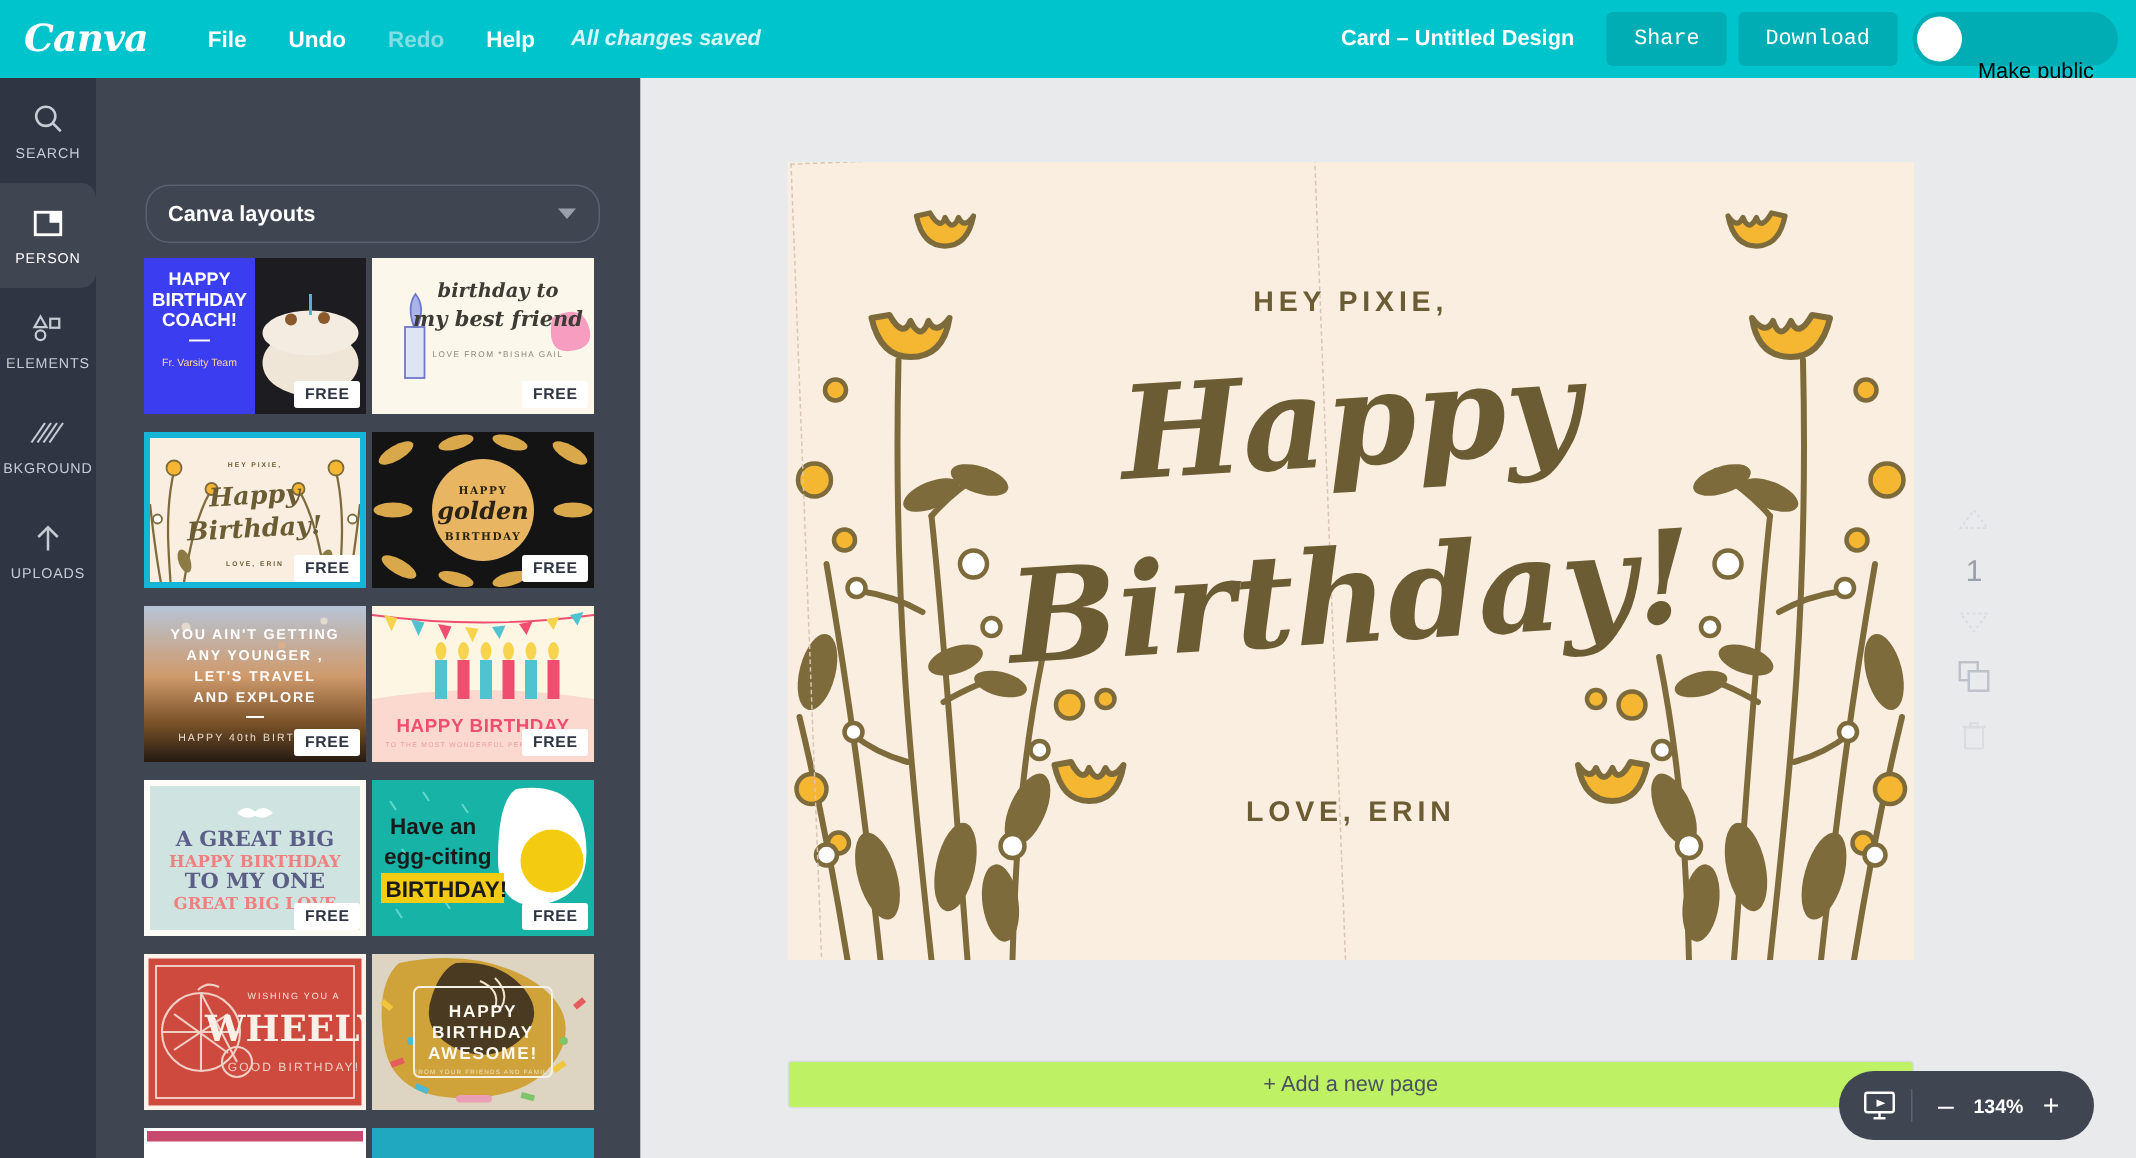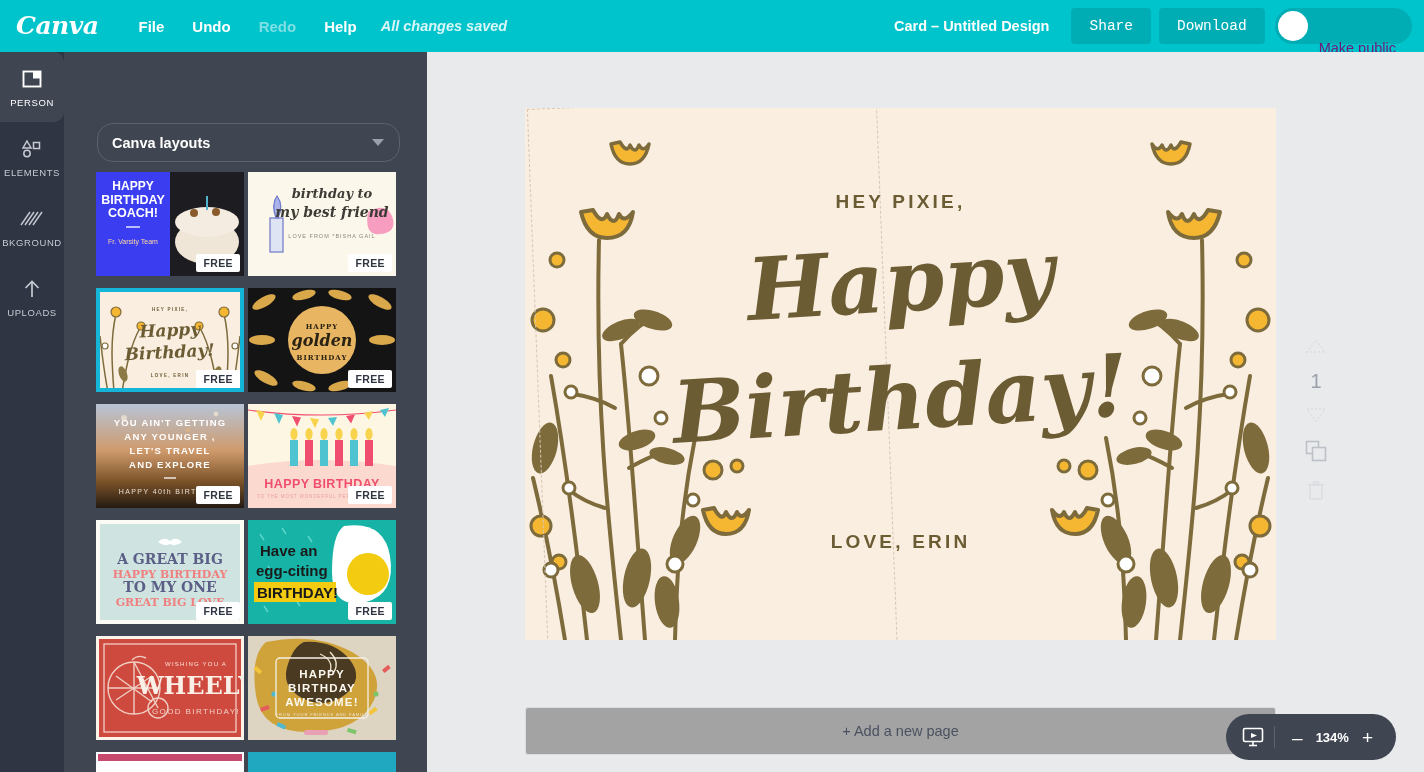--- a/index.html
+++ b/index.html
@@ -48,21 +48,21 @@
   }
   .make-public {
     display: flex; align-items: center; background: #00adb4;
     border-radius: 18px; height: 36px; padding: 0 16px 0 3px;
     margin-left: 10px; cursor: pointer;
   }
   .toggle-knob {
     width: 30px; height: 30px; border-radius: 50%; background: #fff;
     flex: 0 0 30px;
   }
-  .make-public span { color: #701a75; font-size: 14.5px; margin-left: 11px; white-space: nowrap; margin-top: 44px; }
+  .make-public span { color: #000000; font-size: 14.5px; margin-left: 11px; white-space: nowrap; margin-top: 44px; }
 
   
   .rail {
     position: absolute; top: 52px; left: 0; width: 64px; height: 720px;
     background: #2f3542;
   }
   .rail-item {
     position: relative; width: 64px; height: 70px;
     display: flex; flex-direction: column; align-items: center; justify-content: center;
     cursor: pointer;
@@ -142,22 +142,22 @@
     font-style: italic; font-weight: bold; line-height: 1;
   }
   .txt-happy { top: 130px; font-size: 86px; transform: rotate(-3.5deg); }
   .txt-bday  { top: 248px; font-size: 86px; transform: rotate(-3.5deg); }
   .txt-love {
     position: absolute; width: 100%; text-align: center; top: 423px;
     color: #6b5c34; font-size: 19px; font-weight: bold; letter-spacing: 3.2px;
   }
 
   .addpage {
-    position: absolute; left: 98px; top: 655px; width: 751px; height: 48px;
-    background: #a3a3a3; border: 1px solid #dadce0; border-radius: 3px;
+    position: absolute; left: 98px; top: 655px; width: 751px; height: 32px;
+    background: #bef264; border: 1px solid #dadce0; border-radius: 3px;
     display: flex; align-items: center; justify-content: center;
     color: #4a5160; font-size: 14.5px; cursor: pointer;
   }
 
   
   .pagetools {
     position: absolute; left: 866px; top: 278px; width: 46px;
     display: flex; flex-direction: column; align-items: center;
   }
   .pagenum { color: #9ba1ab; font-size: 20px; margin: 8px 0 6px; }
@@ -192,20 +192,27 @@
       <button class="tb-btn">Download</button>
       <div class="make-public">
         <div class="toggle-knob"></div>
         <span>Make public</span>
       </div>
     </div>
   </div>
 
   <div class="rail">
 
+    <div class="rail-item">
+      <svg class="rail-icon" viewBox="0 0 24 24">
+        <circle cx="10.5" cy="10.5" r="6.4" fill="none" stroke="#c6cad3" stroke-width="1.7"></circle>
+        <line x1="15.3" y1="15.3" x2="20.5" y2="20.5" stroke="#c6cad3" stroke-width="1.7"></line>
+      </svg>
+      <div class="rlabel">SEARCH</div>
+    </div>
 
     <div class="rail-item active">
       <svg class="rail-icon" viewBox="0 0 24 24">
         <rect x="3.5" y="4.5" width="17" height="15" fill="none" stroke="#ffffff" stroke-width="1.9"></rect>
         <rect x="13" y="4.5" width="7.5" height="7" fill="#ffffff"></rect>
       </svg>
       <div class="rlabel">PERSON</div>
     </div>
 
     <div class="rail-item">

